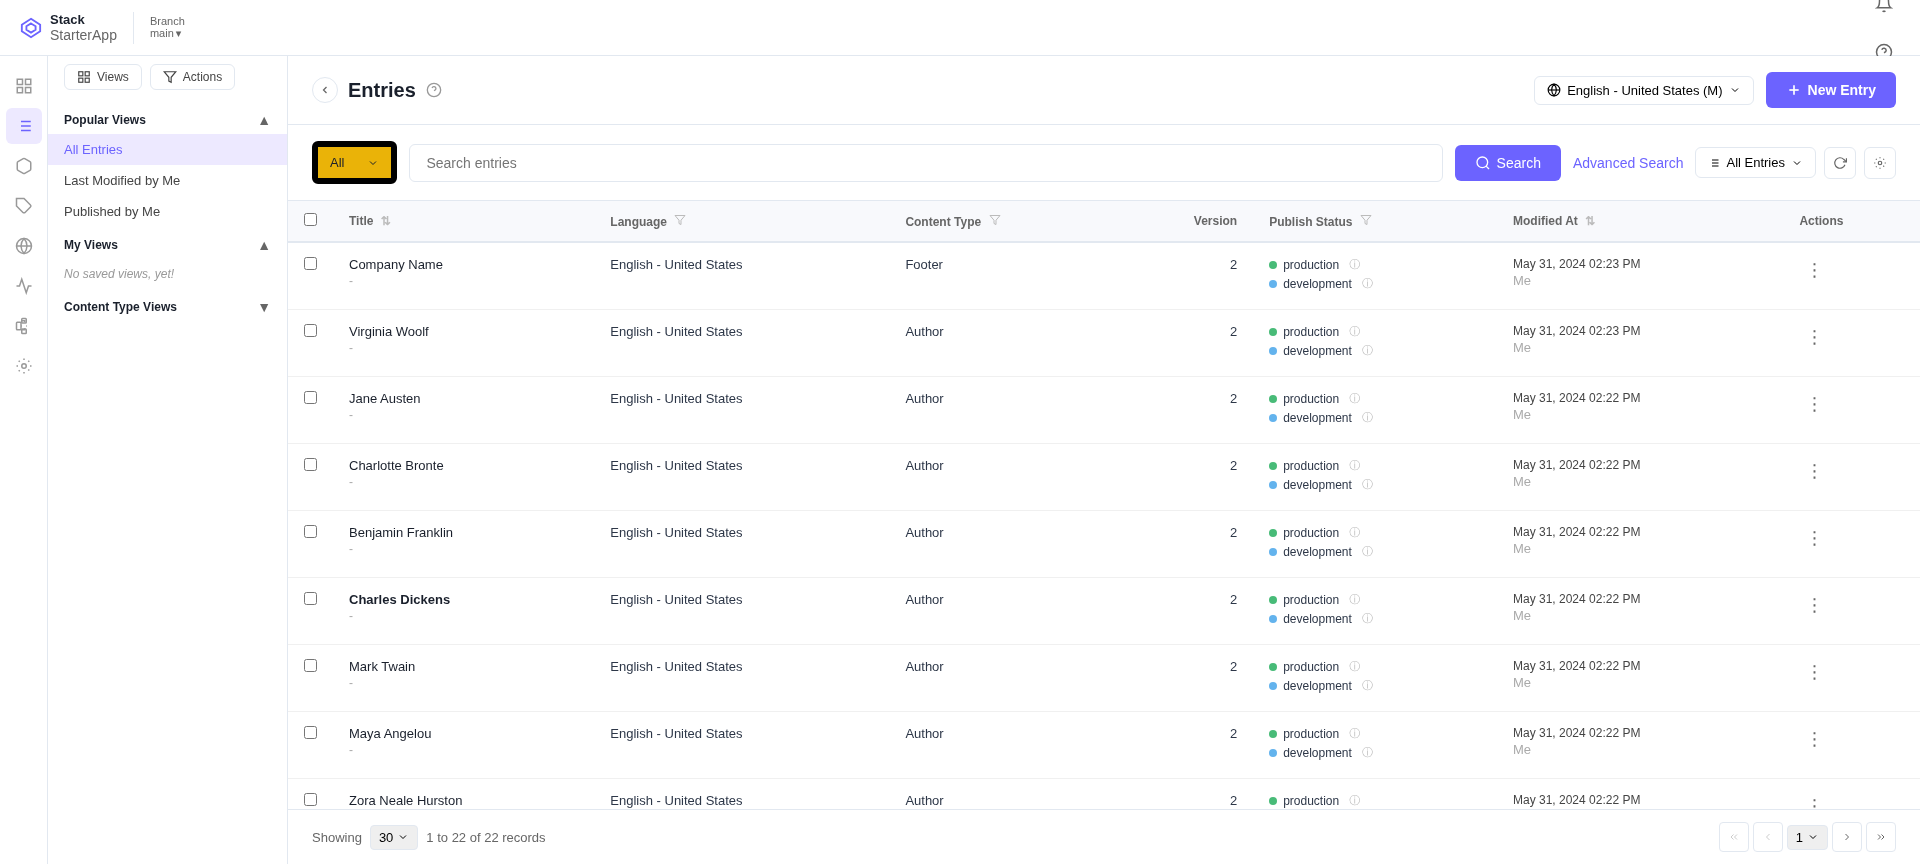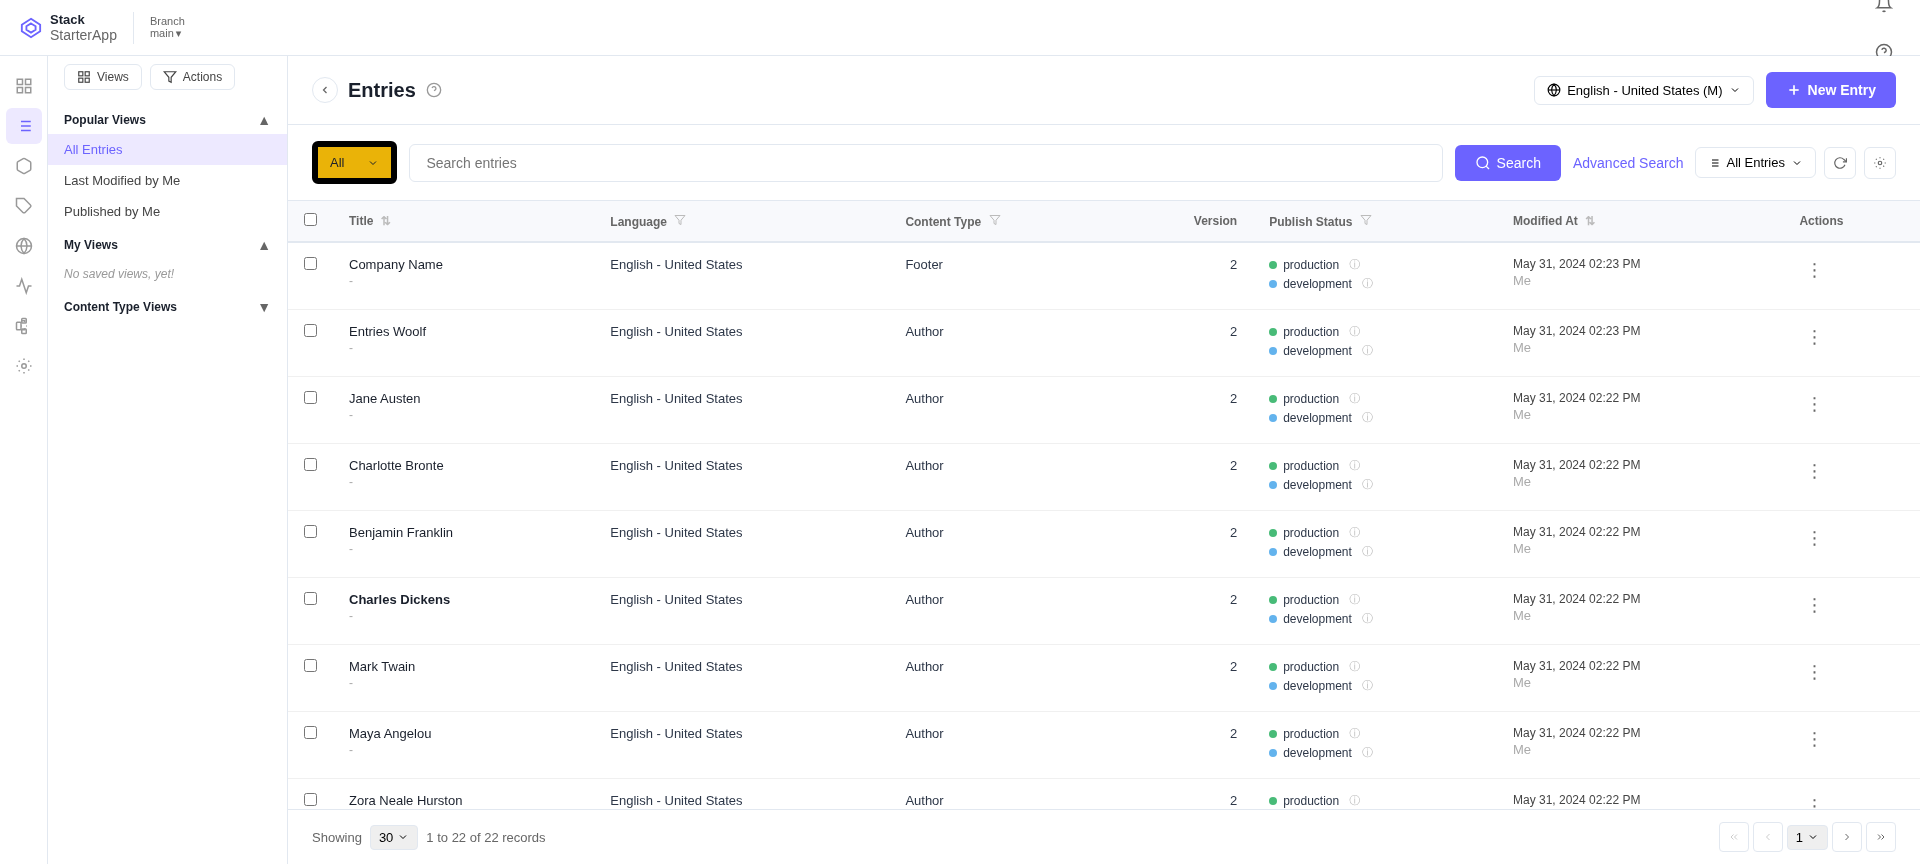--- a/index.html
+++ b/index.html
@@ -411,21 +411,21 @@
     </td>
     <td>
       <button class="actions-btn">⋮</button>
     </td>
   </tr>
               <tr>
     <td class="checkbox-col">
       <input type="checkbox" style="cursor: pointer;">
     </td>
     <td>
-      <div class="entry-title" style="cursor:pointer;">Entries Woolf</div>
+      <div class="entry-title" style="cursor:pointer;">Virginia Woolf</div>
       <div class="entry-subtitle">-</div>
     </td>
     <td>
       <span>English - United States</span>
     </td>
     <td>
       <span>Author</span>
     </td>
     <td style="text-align:right;">
       <span>2</span>

